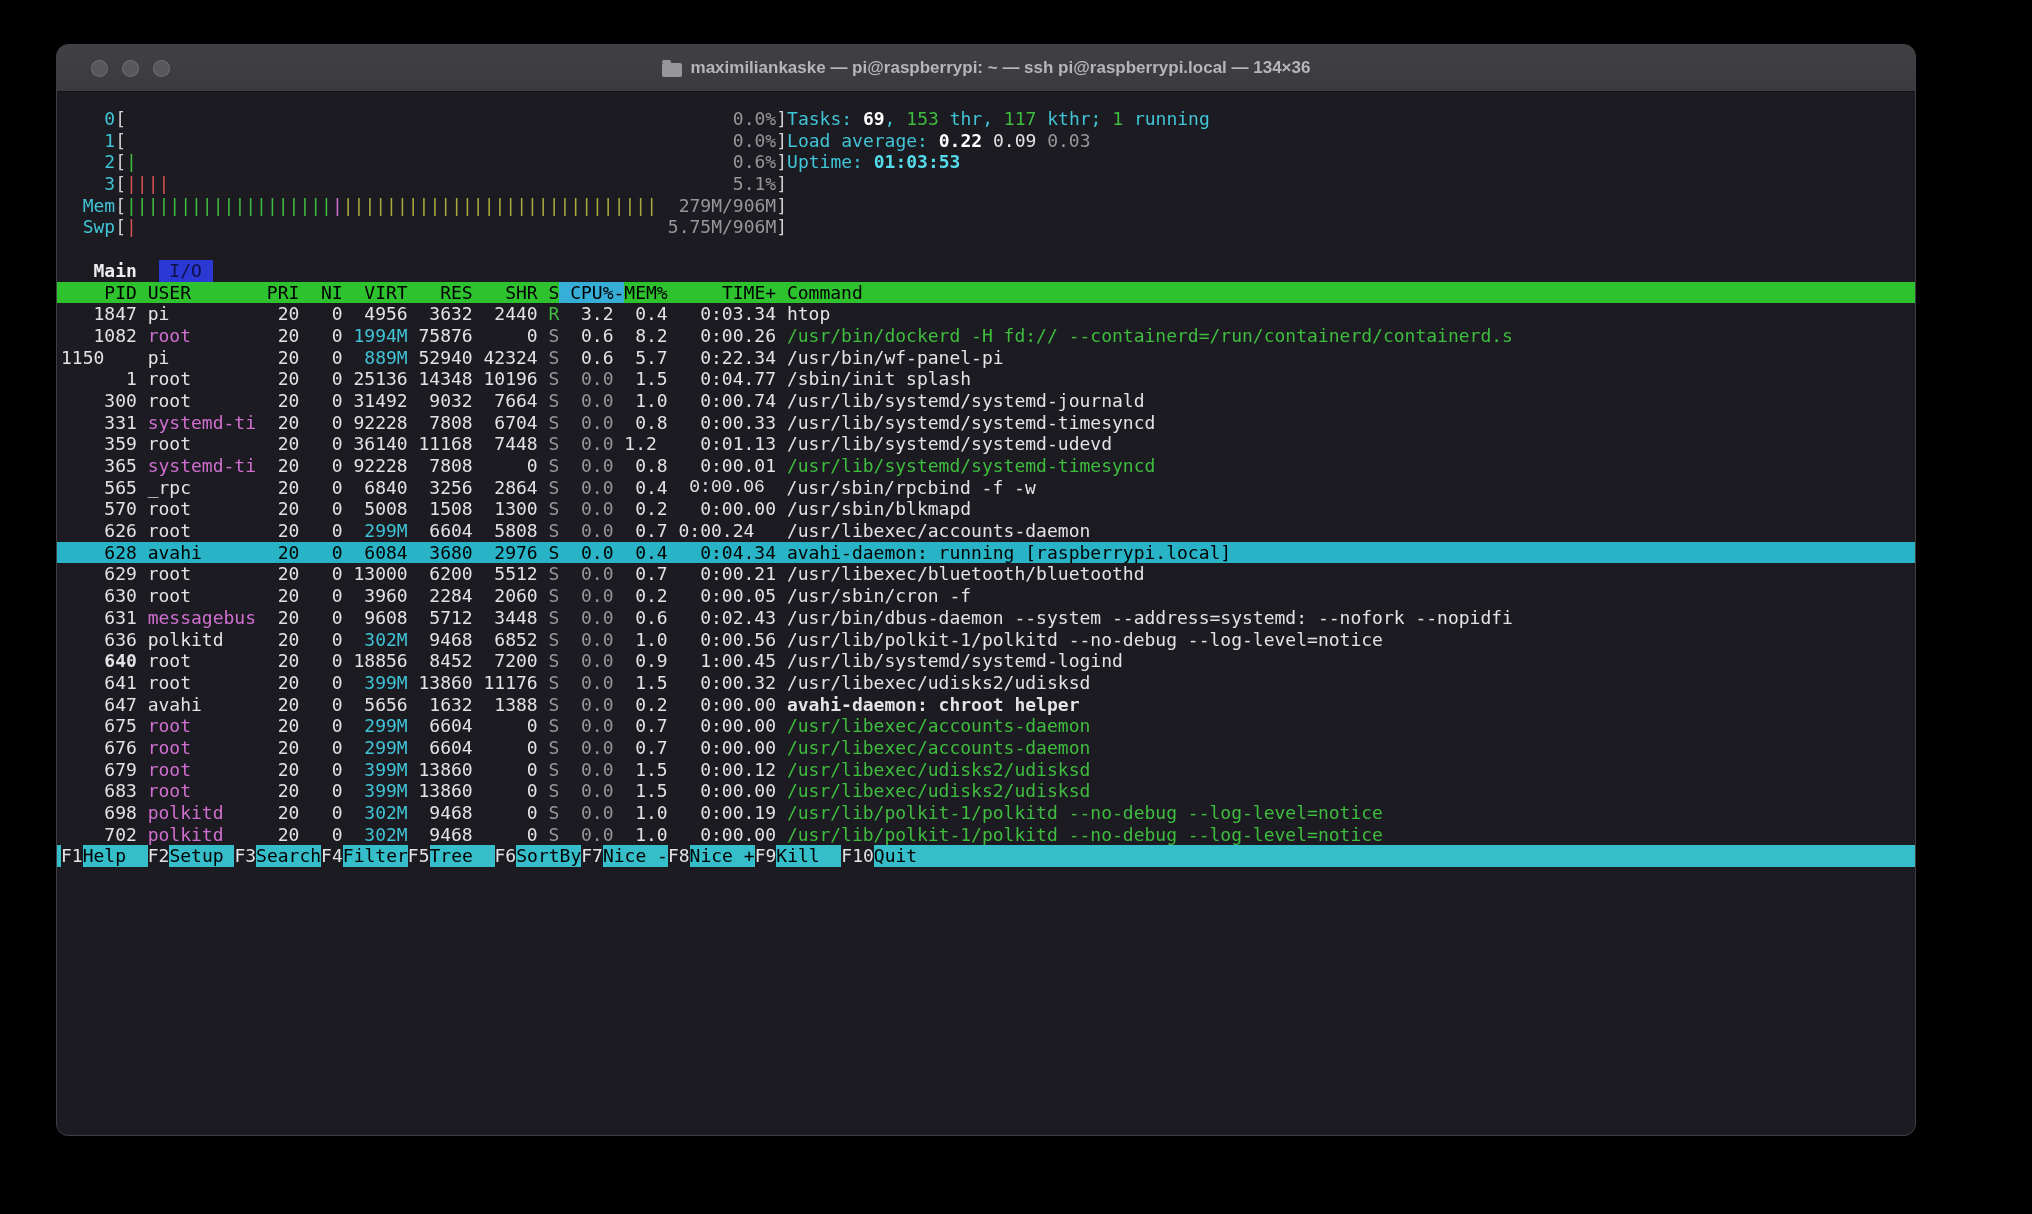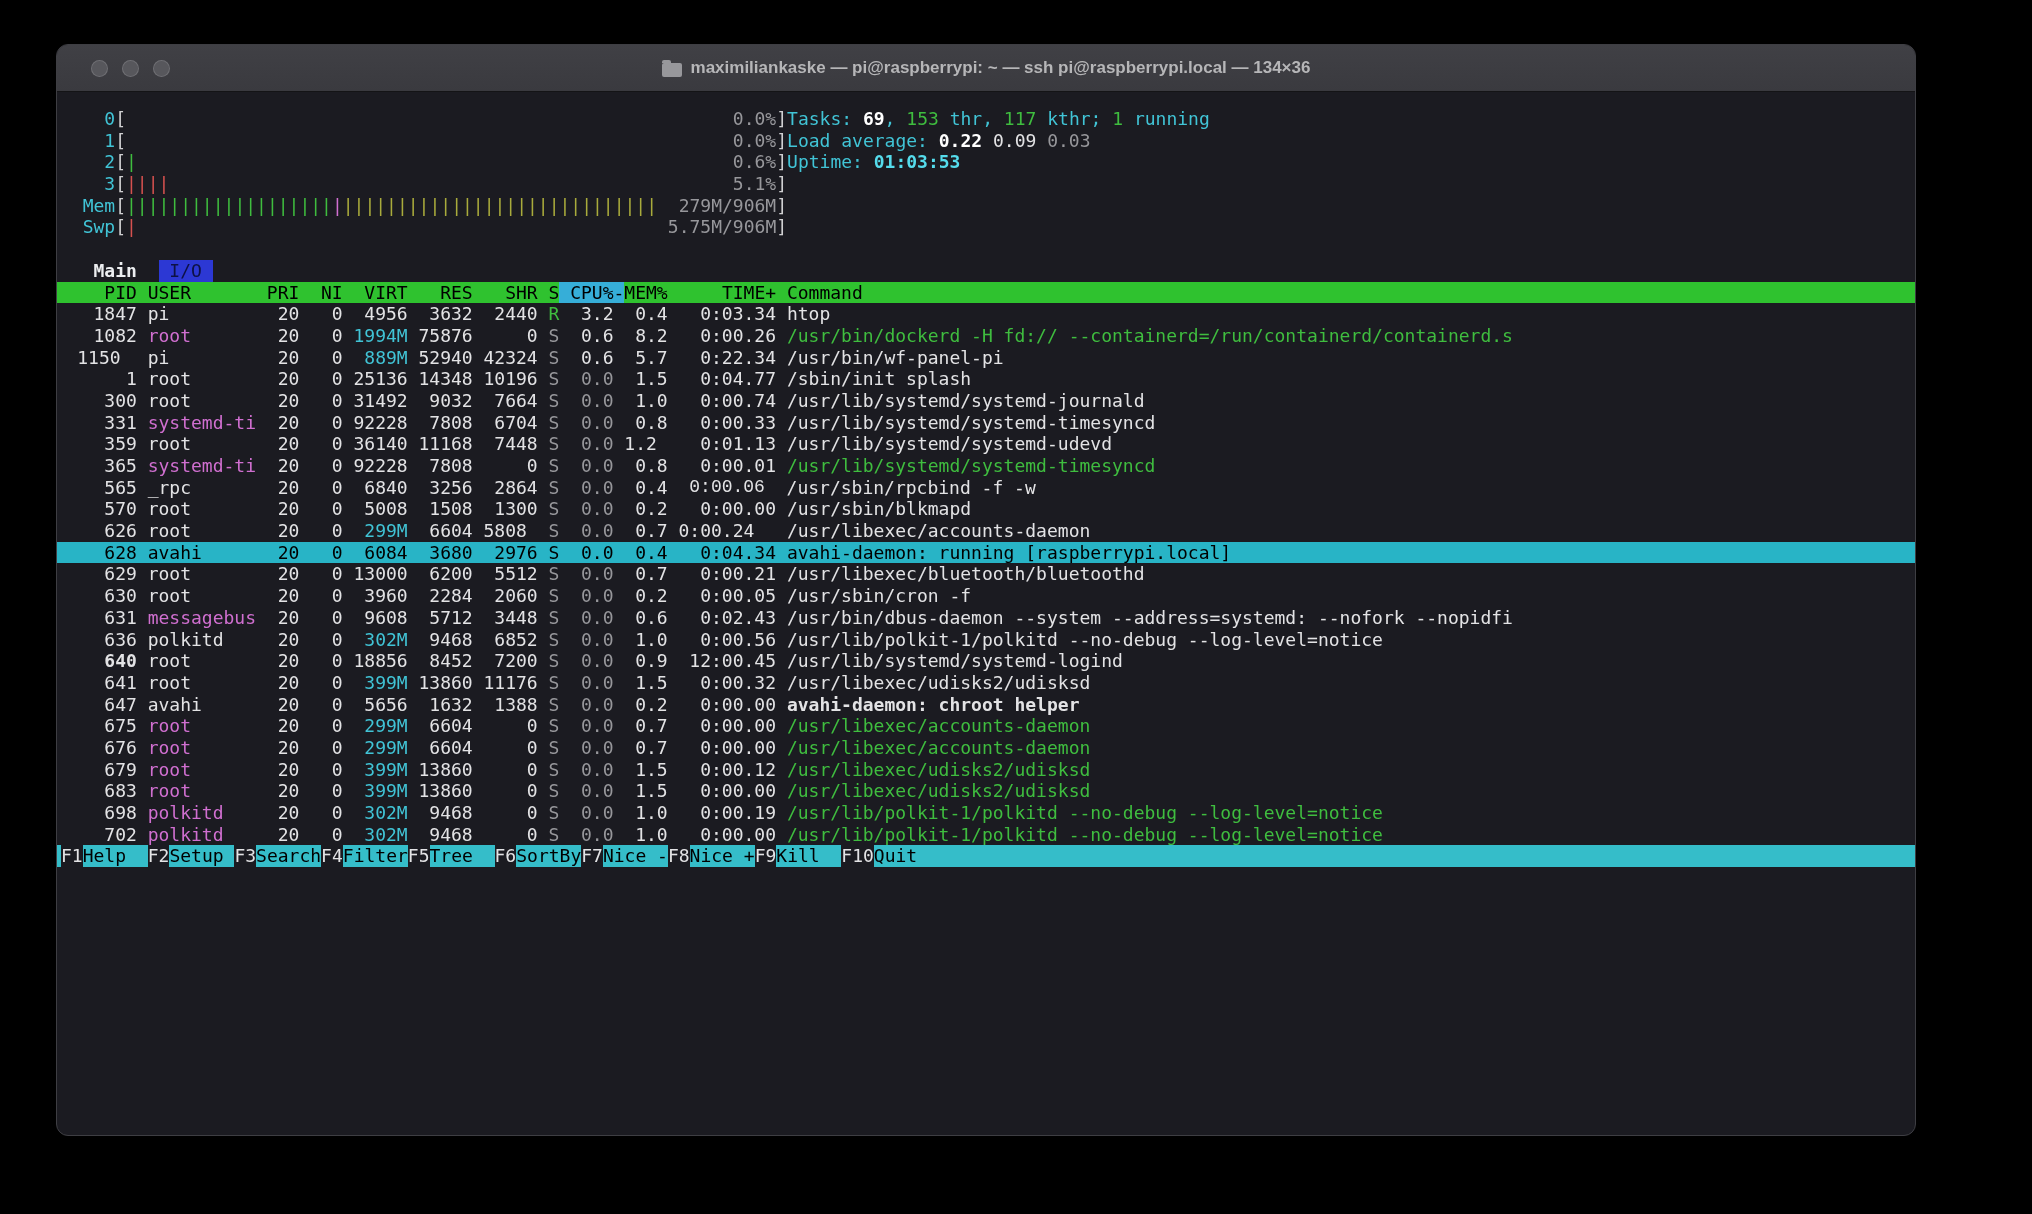--- a/index.html
+++ b/index.html
@@ -188,21 +188,21 @@
           <span style="width: 1ch;"> </span>
           <span style="width: 4ch; text-align: right;">0.6</span>
           <span style="width: 1ch;"> </span>
           <span style="width: 4ch; text-align: right;">8.2</span>
           <span style="width: 1ch;"> </span>
           <span style="width: 9ch; text-align: right;">0:00.26</span>
           <span style="width: 1ch;"> </span>
           <span class="c-green" style="text-align: right;">/usr/bin/dockerd -H fd:// --containerd=/run/containerd/containerd.s</span>
         </div>
         <div class="line row">
-          <span style="width: 7ch; text-align: center;">1150</span>
+          <span style="width: 7ch; text-align: left;">1150</span>
           <span style="width: 1ch;"> </span>
           <span style="width: 10ch; text-align: left;">pi</span>
           <span style="width: 1ch;"> </span>
           <span style="width: 3ch; text-align: right;">20</span>
           <span style="width: 1ch;"> </span>
           <span style="width: 3ch; text-align: right;">0</span>
           <span style="width: 1ch;"> </span>
           <span class="c-cyan" style="width: 5ch; text-align: right;">889M</span>
           <span style="width: 1ch;"> </span>
           <span style="width: 5ch; text-align: right;">52940</span>
@@ -400,21 +400,21 @@
           <span style="width: 10ch; text-align: left;">root</span>
           <span style="width: 1ch;"> </span>
           <span style="width: 3ch; text-align: right;">20</span>
           <span style="width: 1ch;"> </span>
           <span style="width: 3ch; text-align: right;">0</span>
           <span style="width: 1ch;"> </span>
           <span class="c-cyan" style="width: 5ch; text-align: right;">299M</span>
           <span style="width: 1ch;"> </span>
           <span style="width: 5ch; text-align: right;">6604</span>
           <span style="width: 1ch;"> </span>
-          <span style="width: 5ch; ">5808</span>
+          <span style="width: 5ch; text-align: right;">5808</span>
           <span style="width: 1ch;"> </span>
           <span class="c-dim" style="width: 1ch; text-align: left;">S</span>
           <span style="width: 1ch;"> </span>
           <span class="c-dim" style="width: 4ch; text-align: right;">0.0</span>
           <span style="width: 1ch;"> </span>
           <span style="width: 4ch; text-align: right;">0.7</span>
           <span style="width: 1ch;"> </span>
           <span style="width: 9ch; ">0:00.24</span>
           <span style="width: 1ch;"> </span>
           <span style="text-align: left;">/usr/libexec/accounts-daemon</span>
@@ -558,21 +558,21 @@
           <span style="width: 5ch; text-align: right;">8452</span>
           <span style="width: 1ch;"> </span>
           <span style="width: 5ch; text-align: right;">7200</span>
           <span style="width: 1ch;"> </span>
           <span class="c-dim" style="width: 1ch; text-align: left;">S</span>
           <span style="width: 1ch;"> </span>
           <span class="c-dim" style="width: 4ch; text-align: right;">0.0</span>
           <span style="width: 1ch;"> </span>
           <span style="width: 4ch; text-align: right;">0.9</span>
           <span style="width: 1ch;"> </span>
-          <span style="width: 9ch; text-align: right;">12:00.45</span>
+          <span style="width: 9ch; text-align: right;">1:00.45</span>
           <span style="width: 1ch;"> </span>
           <span style="text-align: left;">/usr/lib/systemd/systemd-logind</span>
         </div>
         <div class="line row">
           <span style="width: 7ch; text-align: right;">641</span>
           <span style="width: 1ch;"> </span>
           <span style="width: 10ch; text-align: left;">root</span>
           <span style="width: 1ch;"> </span>
           <span style="width: 3ch; text-align: right;">20</span>
           <span style="width: 1ch;"> </span>

